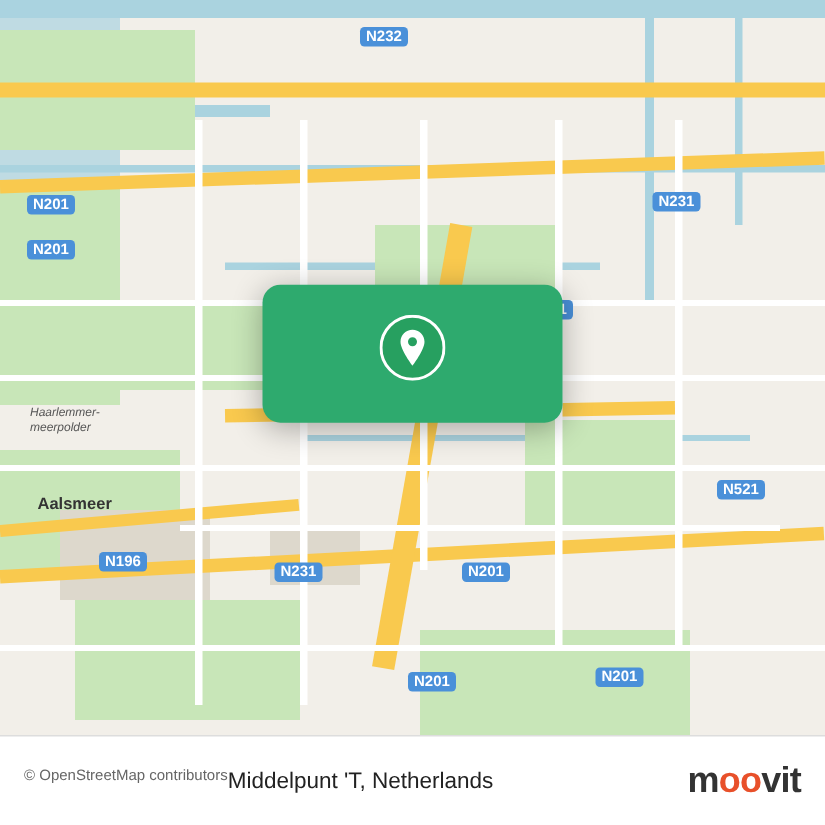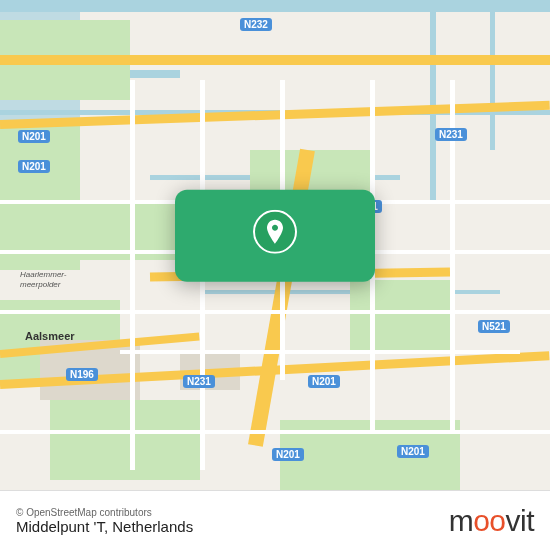--- a/index.html
+++ b/index.html
@@ -106,43 +106,43 @@
       background: white;
       display: flex;
       align-items: center;
       padding: 0 16px;
       border-top: 1px solid #ddd;
       justify-content: space-between;
     }
 
     .bottom-left {
       display: flex;
-      flex-direction: column;
+      flex-direction: row;
     }
 
     .osm-credit {
       font-size: 10px;
       color: #666;
     }
 
     .location-name {
       font-size: 15px;
       font-weight: 500;
       color: #222;
     }
 
     .moovit-logo {
       display: flex;
       align-items: center;
       gap: 4px;
     }
 
     .moovit-text {
-      font-size: 30px;
-      font-weight: normal;
+      font-size: 24px;
+      font-weight: bold;
       color: #333;
       letter-spacing: -0.5px;
     }
 
     
     .canal-h {
       position: absolute;
       height: 8px;
       background: #aad3df;
     }

